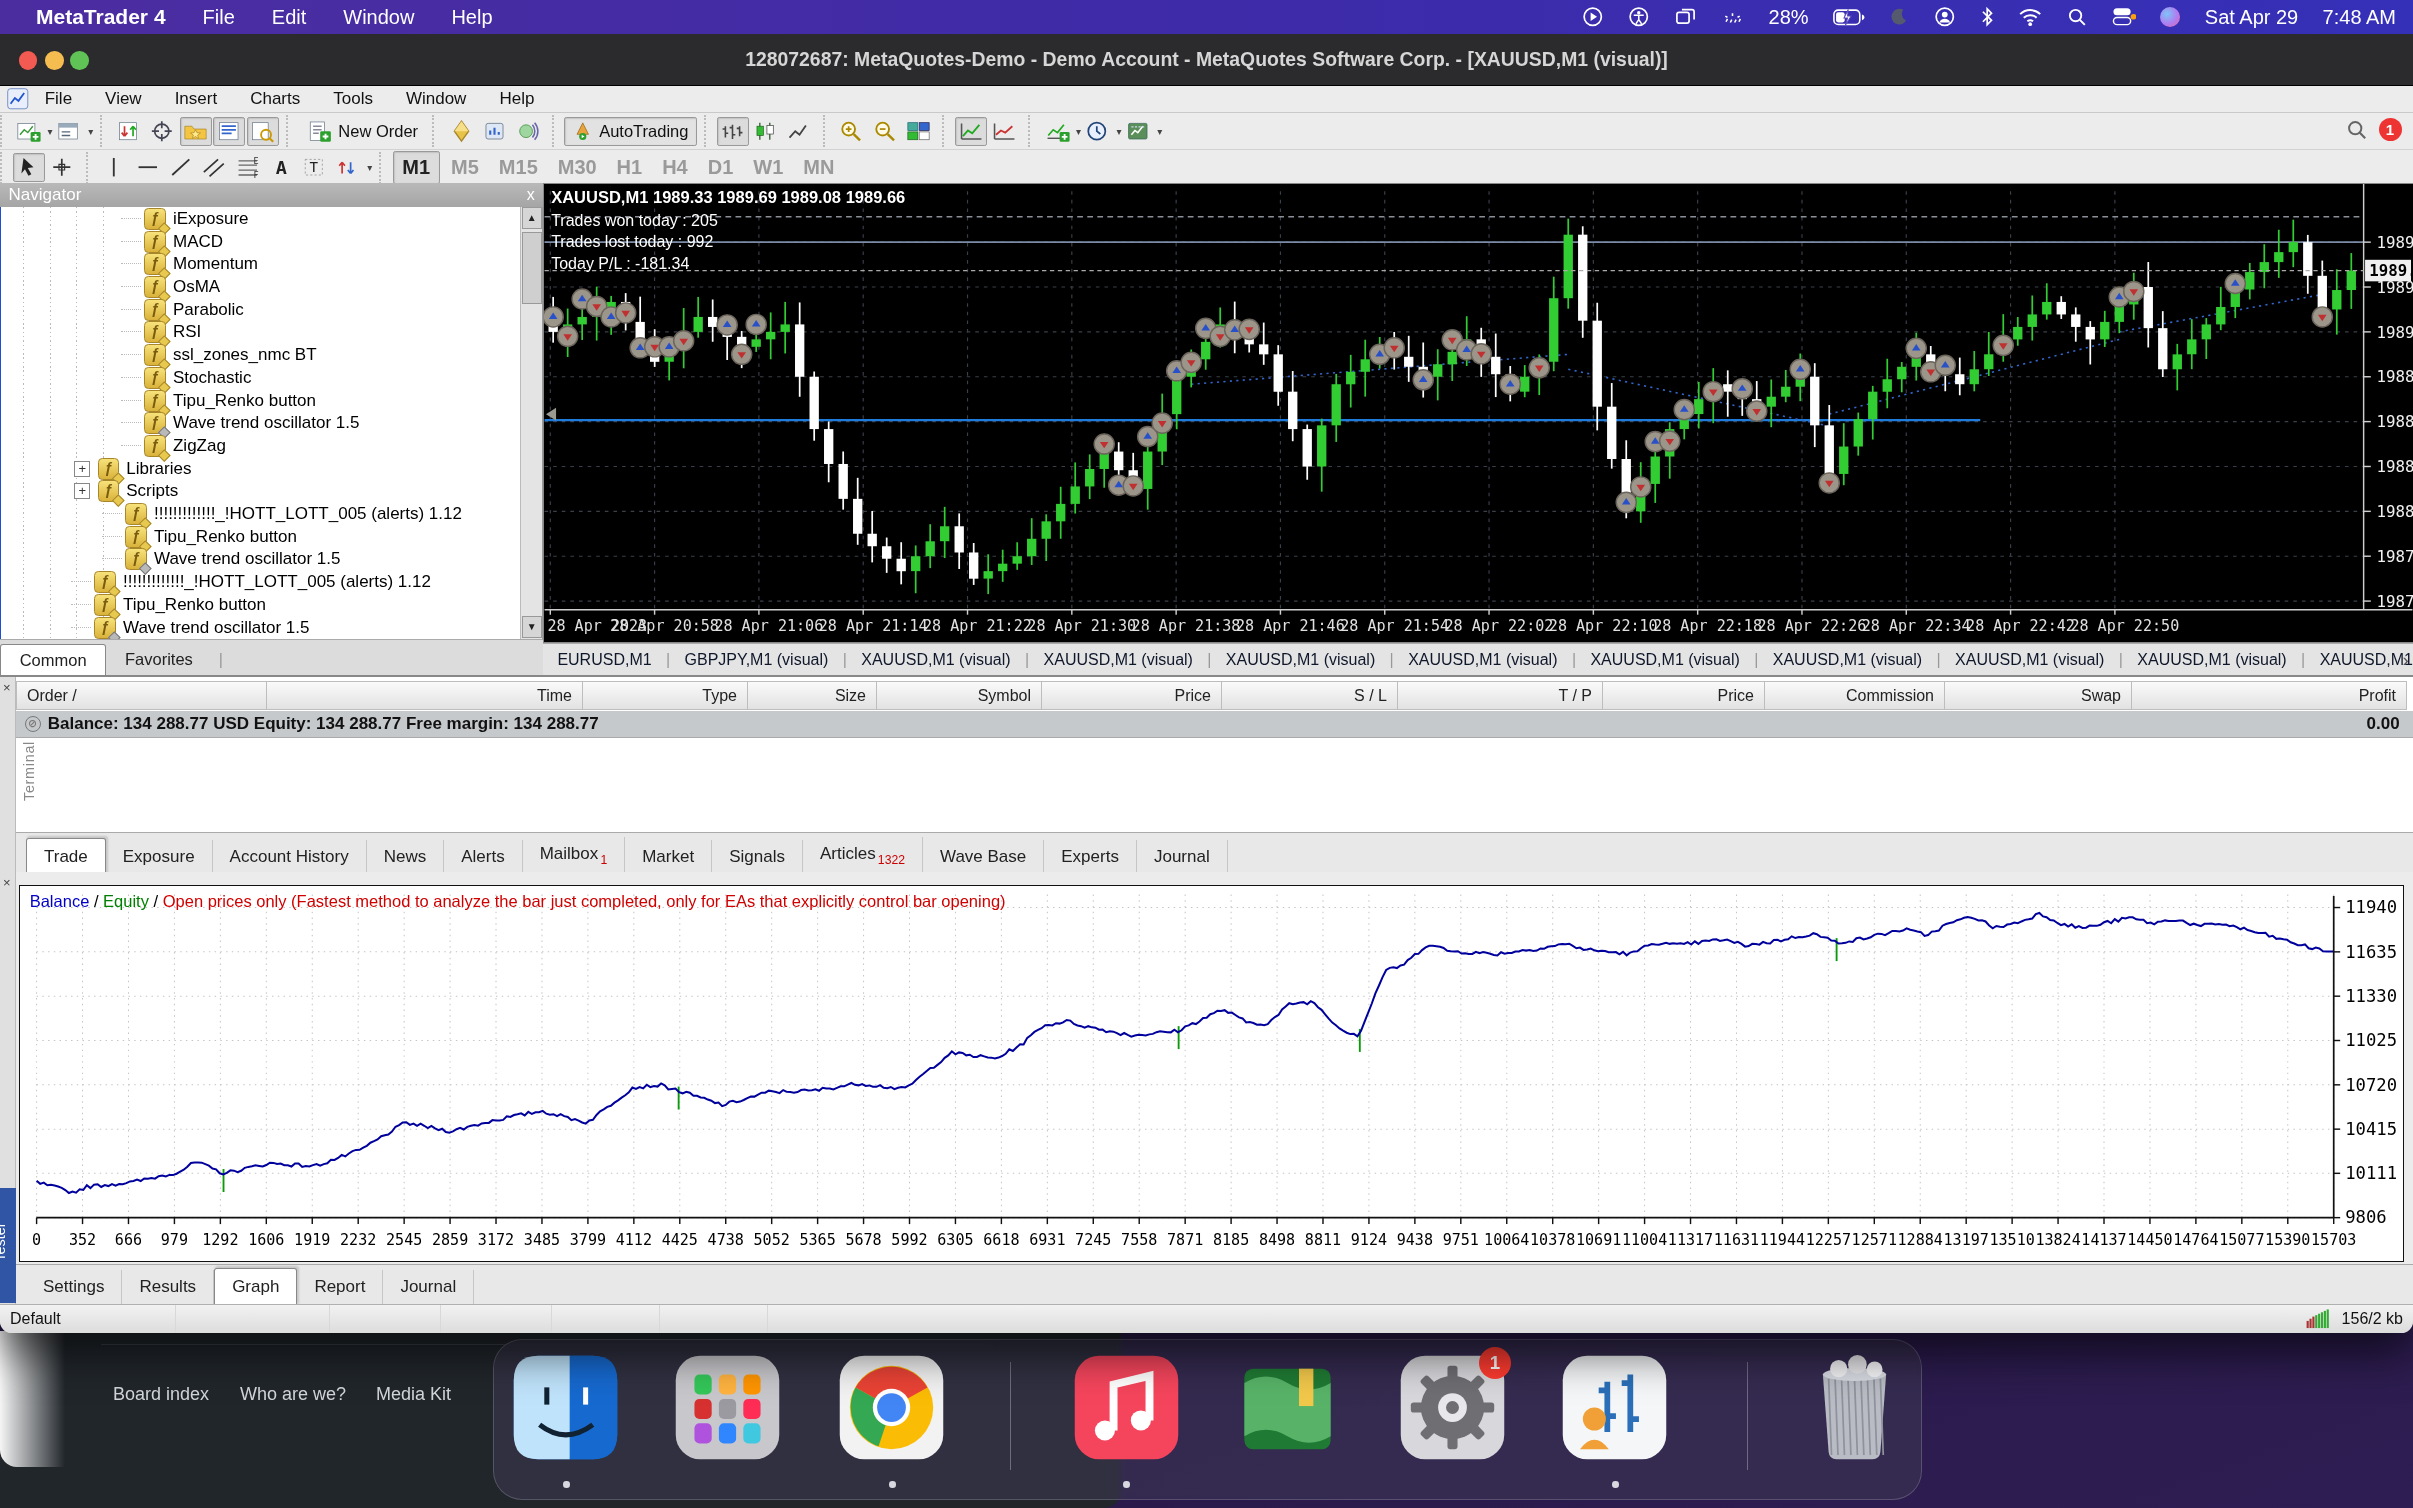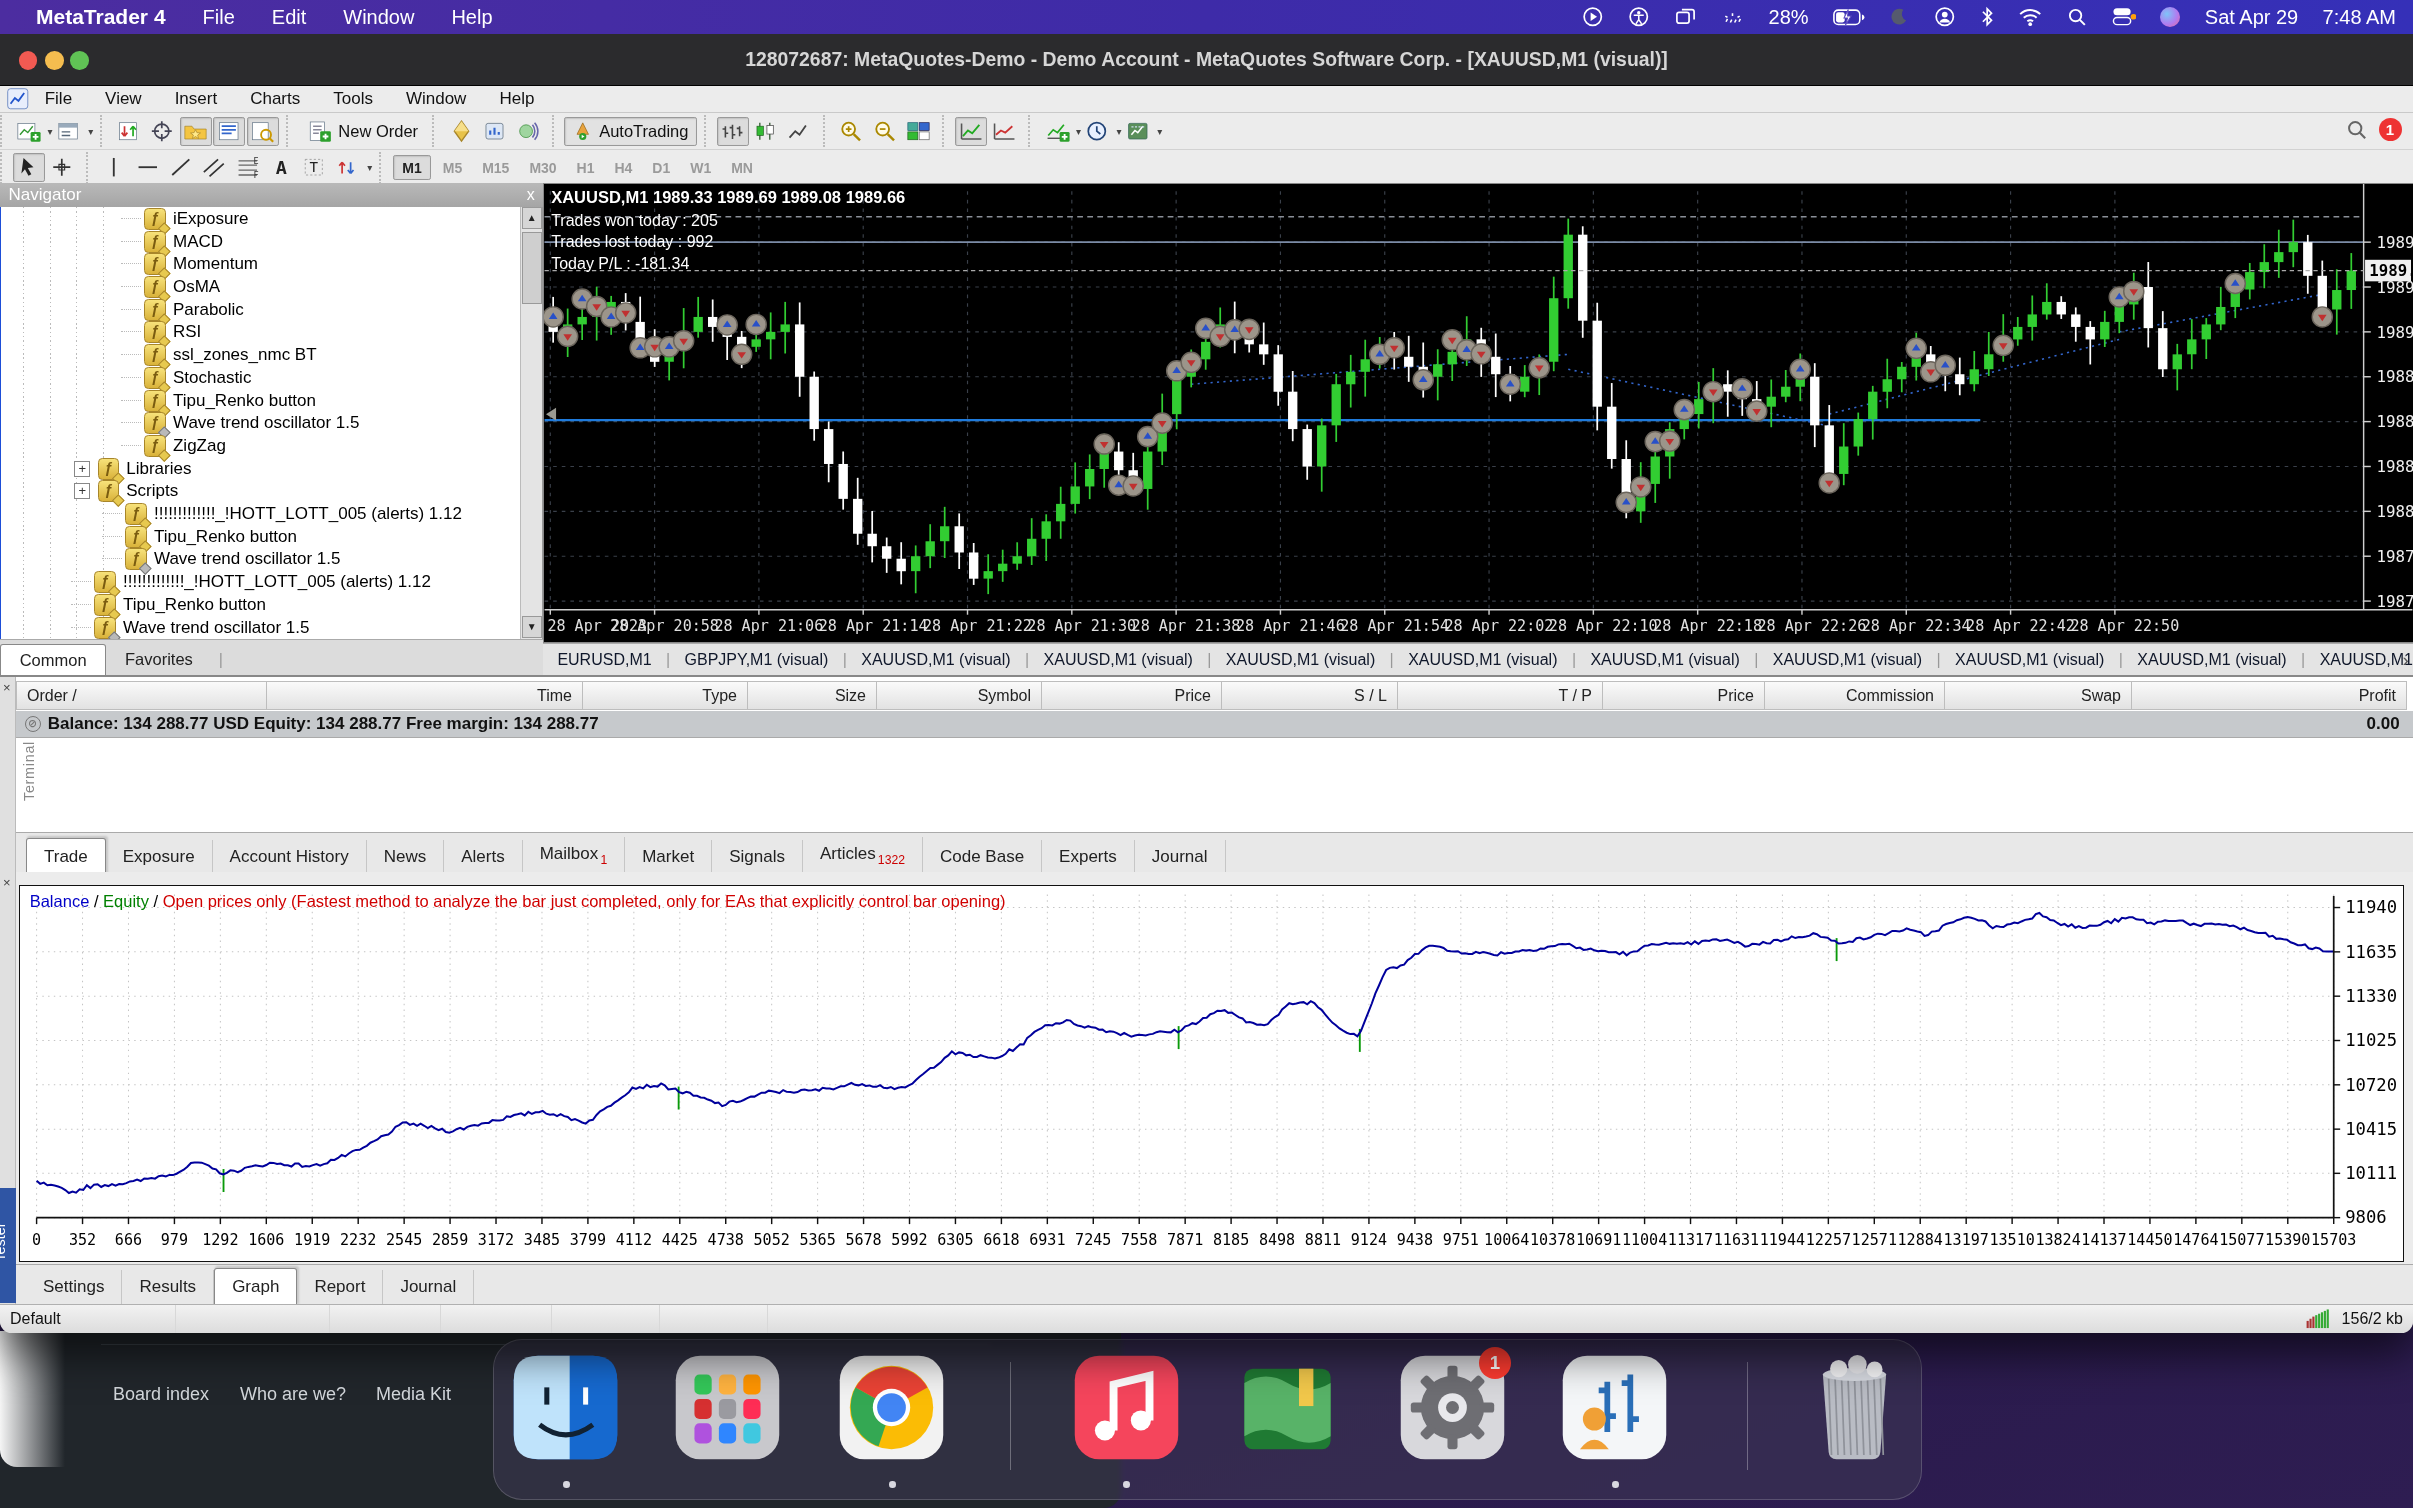--- a/index.html
+++ b/index.html
@@ -33,21 +33,21 @@
   .tbar { left:0; width:2413px; background:#ececec; display:flex; align-items:center; }
   #tb1 { top:27px; height:37px; border-bottom:0.7px solid #d2d2d2; }
   #tb2 { top:65px; height:34px; border-bottom:1.4px solid #aaa; }
   .tgroup { display:flex; align-items:center; padding:0 7.2px 0 10px; border-left:2.2px dotted #bbb; height:32px; }
   .tico { width:32px; height:29px; display:flex; align-items:center; justify-content:center;
     border:0.7px solid transparent; border-radius:2.2px; margin:0 0.7px; }
   .tico.pressed { background:#dcdcdc; border:0.7px solid #999; box-shadow:inset 0.7px 0.7px 1.4px #bbb; }
   .tbtn { display:flex; align-items:center; gap:5.7px; font-size:16.5px; color:#111; padding:0 7.2px; height:29px; }
   .tbtn.pressed { background:#e2e2e2; border:0.7px solid #999; border-radius:2.2px; box-shadow:inset 0.7px 0.7px 1.4px #bbb; }
   .dd { font-size:10px; color:#444; margin-left:2.2px; }
-  .tf { font-size:14px; font-weight:bold; color:#9a9a9a; padding:3.6px 8.6px; margin:0 1.4px; }
+  .tf { font-size:20px; font-weight:bold; color:#9a9a9a; padding:3.6px 8.6px; margin:0 1.4px; }
   .tf.on { color:#222; background:#dcdcdc; border:0.7px solid #999; border-radius:2.2px; box-shadow:inset 0.7px 0.7px 1.4px #bbb; }
   #tbright { position:absolute; right:11.5px; top:32px; display:flex; gap:11.5px; align-items:center; }
   
   #navigator { left:0; top:97px; width:543px; height:492px; background:#1d4ed8; border-right:1.4px solid #9a9a9a; }
   #navtitle { left:0; top:0; width:543px; height:24.4px; background:linear-gradient(#b9b9b9,#a5a5a5);
     color:#fff; font-size:17px; padding:2.2px 0 0 8.6px; }
   #navx { right:7.2px; top:2.9px; color:#fff; font-size:16px; }
   #navtree { left:1.4px; top:24.4px; width:519px; height:432px; overflow:hidden; background:#fff;
     background-image:repeating-linear-gradient(to bottom,#bbb 0 1.4px,transparent 1.4px 4.3px),
       repeating-linear-gradient(to bottom,#bbb 0 1.4px,transparent 1.4px 4.3px),
@@ -1128,21 +1128,21 @@
     <div id="termtabs" class="abs">
         <span class="ttab on">Trade</span>
         <span class="ttab">Exposure</span>
         <span class="ttab">Account History</span>
         <span class="ttab">News</span>
         <span class="ttab">Alerts</span>
         <span class="ttab">Mailbox<span class="tbadge">1</span></span>
         <span class="ttab">Market</span>
         <span class="ttab">Signals</span>
         <span class="ttab">Articles<span class="tbadge">1322</span></span>
-        <span class="ttab">Code Base</span>
+        <span class="ttab">Wave Base</span>
         <span class="ttab">Experts</span>
         <span class="ttab">Journal</span>
       </div>
   </div>
 
   <div id="tester" class="abs">
     <div id="teststrip" class="abs">
       <span class="xv">×</span>
       <div id="testtab-side">
           <span>Tester</span>

